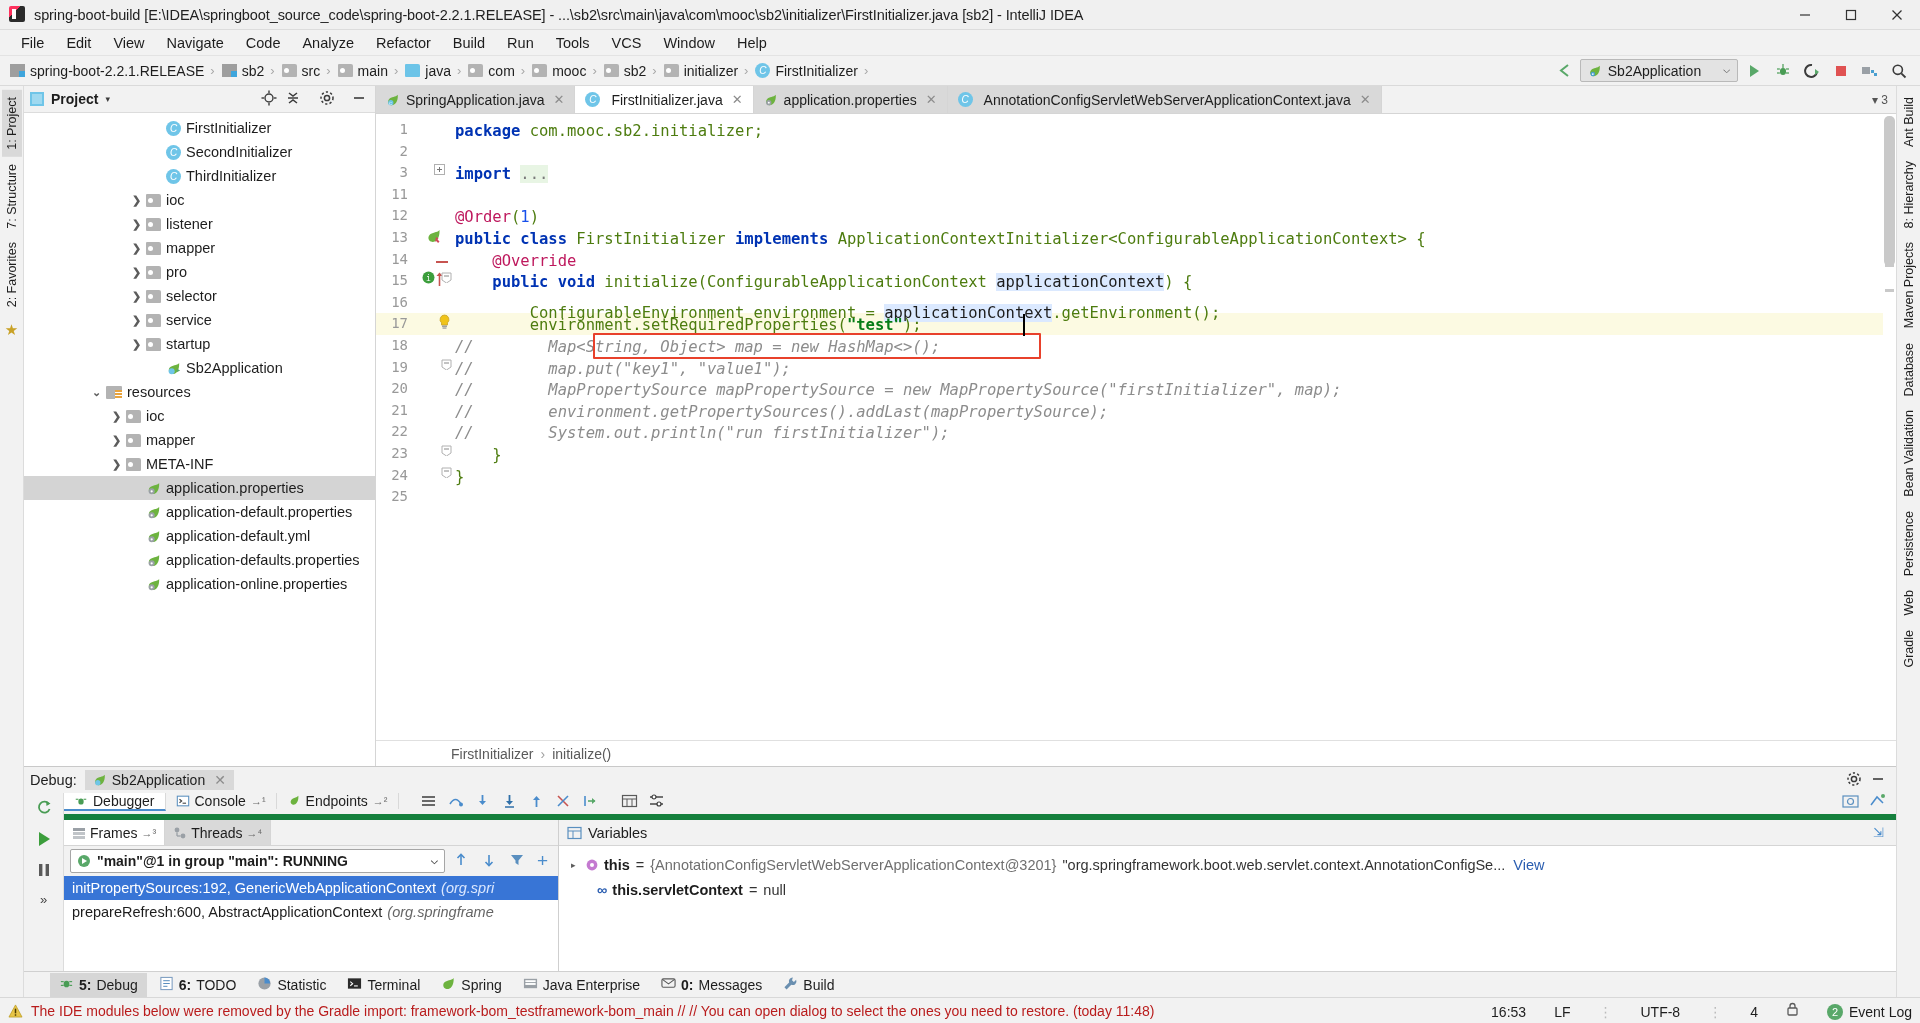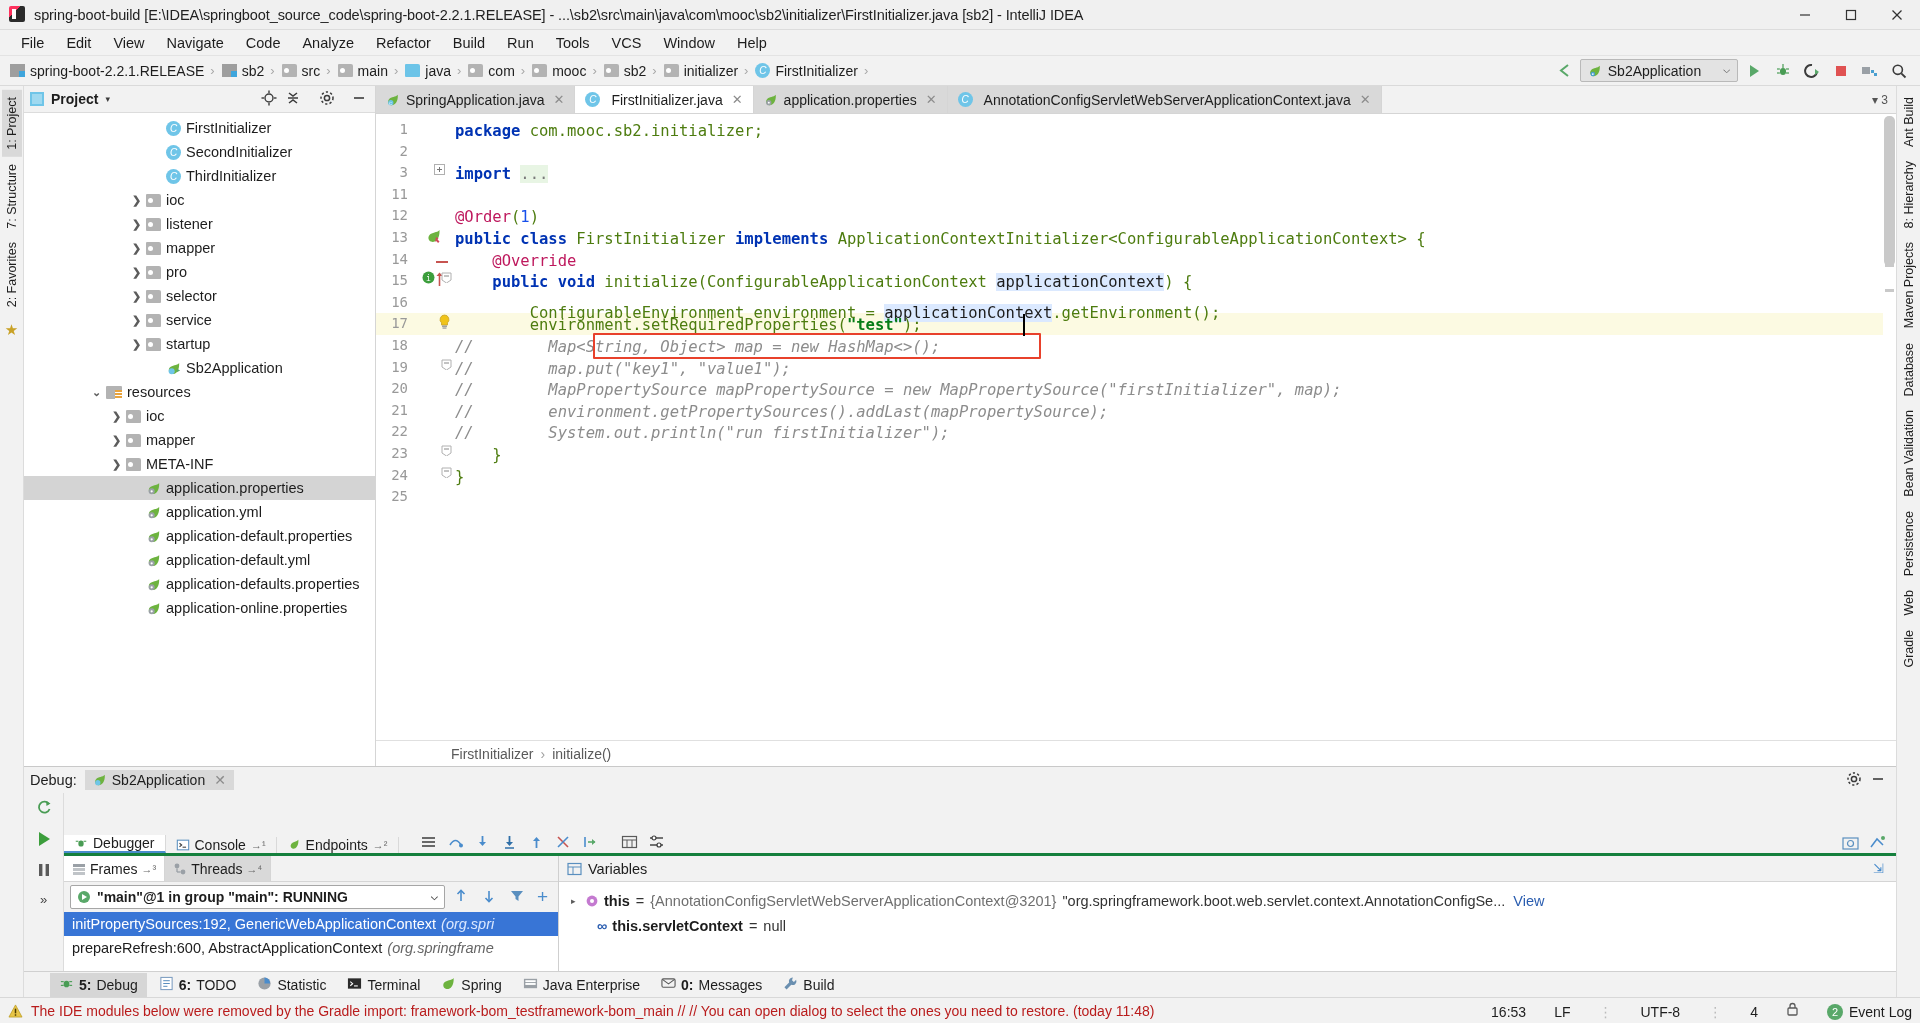--- a/index.html
+++ b/index.html
@@ -116,21 +116,21 @@
   .debug { height:205px; background:#f2f2f2; border-top:1px solid #c9c9c9; display:flex;
            flex-direction:column; flex:none;}
   .dbg-hdr{height:26px;display:flex;align-items:center;padding:0 6px;gap:8px;flex:none;}
   .dbg-hdr .dlabel{font-size:14.5px;color:#1d1d1d;}
   .dbg-tab{display:flex;align-items:center;gap:5px;background:#d9d9d9;padding:2px 8px;font-size:14px;}
   .dbg-hdr .hr{margin-left:auto;display:flex;gap:8px;align-items:center;}
   .dbg-body{flex:1;display:flex;min-height:0;}
   .dbg-left{width:40px;flex:none;display:flex;flex-direction:column;align-items:center;gap:10px;padding-top:6px;
             border-right:1px solid #dcdcdc;}
   .dbg-main{flex:1;display:flex;flex-direction:column;min-width:0;}
-  .dbg-tabs{height:27px;display:flex;align-items:flex-end;border-bottom:3px solid #15803d;flex:none;margin-top:36px;}
+  .dbg-tabs{height:27px;display:flex;align-items:flex-start;border-bottom:6px solid #15803d;flex:none;}
   .dtab{display:flex;align-items:center;gap:5px;padding:0 10px;font-size:14px;border-right:1px solid #d9d9d9;}
   .dtab.active{background:#fff;border-bottom:2px solid #4a8ccc;}
   .dtab-ico{width:14px;height:14px;flex:none;}
   .dsep{width:1px;background:#cfcfcf;margin:4px 6px;}
   .dbg-split{flex:1;display:flex;min-height:0;}
   .frames{width:495px;flex:none;display:flex;flex-direction:column;border-right:1px solid #cfcfcf;background:#fff;}
   .panel-tabs{height:26px;background:#f2f2f2;display:flex;align-items:stretch;border-bottom:1px solid #d5d5d5;flex:none;}
   .ptab{display:flex;align-items:center;gap:4px;padding:0 8px;font-size:14px;border-right:1px solid #d5d5d5;background:#d9d9d9;}
   .ptab.active{background:#fff;}
   .frm-toolbar{height:30px;display:flex;align-items:center;gap:4px;padding:0 6px;background:#f2f2f2;flex:none;}
@@ -475,30 +475,20 @@
               </div>
               <div class="trow sel">
                 <span style="width:106px;flex:none;"></span>
                 <span class="arrow"></span>
                 <svg class="spring-ico" viewBox="0 0 16 16">
                   <path d="M13.5 2C11 5 6 4 3.5 7c-2 2.4-1 5.6 1.5 6.6C8.5 15 14 12 13.5 2z" fill="#6db33f"></path>
                   <circle cx="5.5" cy="11" r="3.2" fill="#9aa0a6"></circle>
                   <circle cx="5.5" cy="11" r="1.2" fill="#fff"></circle>
                 </svg>
                 <span>application.properties</span>
-              </div>
-              <div class="trow">
-                <span style="width:106px;flex:none;"></span>
-                <span class="arrow"></span>
-                <svg class="spring-ico" viewBox="0 0 16 16">
-                  <path d="M13.5 2C11 5 6 4 3.5 7c-2 2.4-1 5.6 1.5 6.6C8.5 15 14 12 13.5 2z" fill="#6db33f"></path>
-                  <circle cx="5.5" cy="11" r="3.2" fill="#9aa0a6"></circle>
-                  <circle cx="5.5" cy="11" r="1.2" fill="#fff"></circle>
-                </svg>
-                <span>application.yml</span>
               </div>
               <div class="trow">
                 <span style="width:106px;flex:none;"></span>
                 <span class="arrow"></span>
                 <svg class="spring-ico" viewBox="0 0 16 16">
                   <path d="M13.5 2C11 5 6 4 3.5 7c-2 2.4-1 5.6 1.5 6.6C8.5 15 14 12 13.5 2z" fill="#6db33f"></path>
                   <circle cx="5.5" cy="11" r="3.2" fill="#9aa0a6"></circle>
                   <circle cx="5.5" cy="11" r="1.2" fill="#fff"></circle>
                 </svg>
                 <span>application-default.properties</span>

